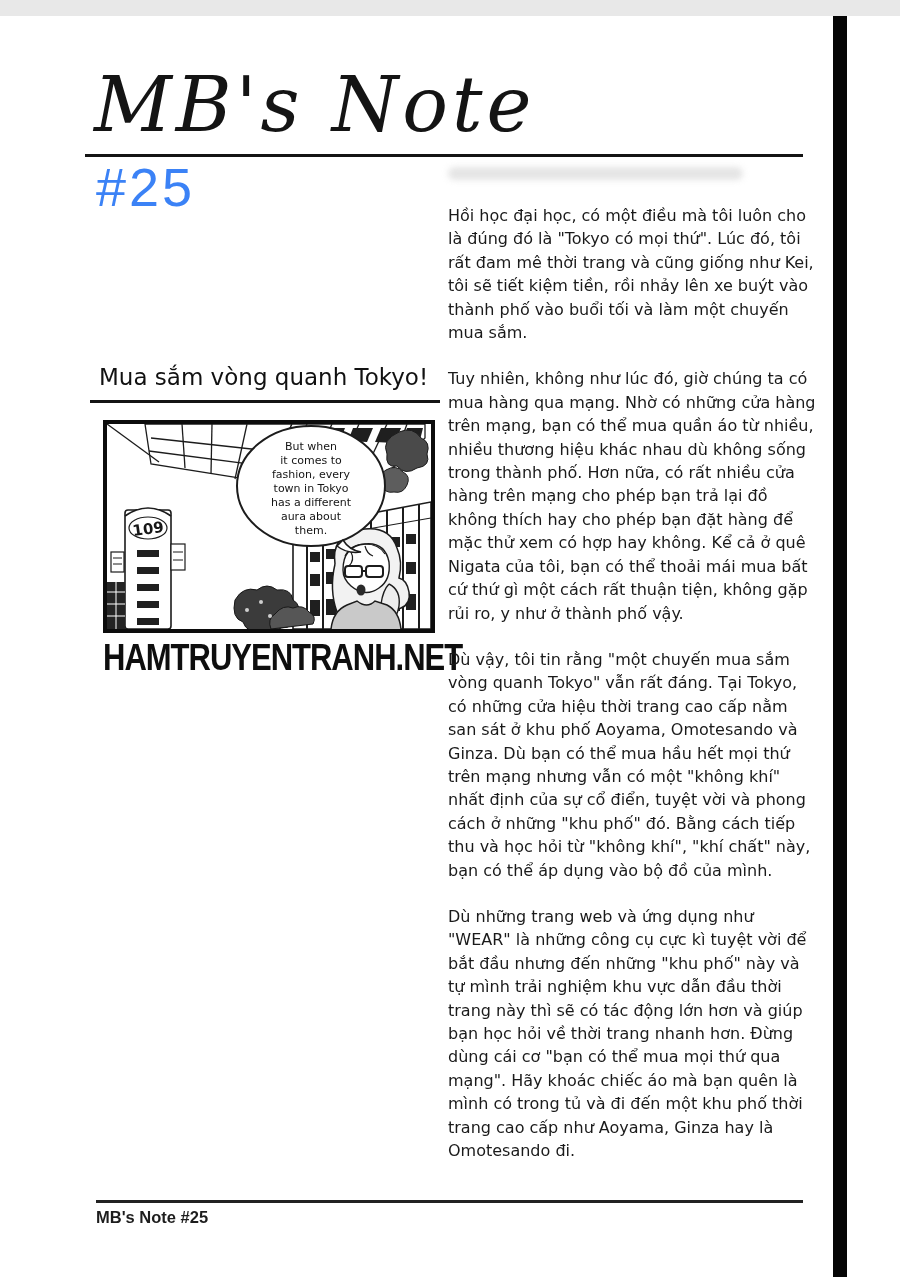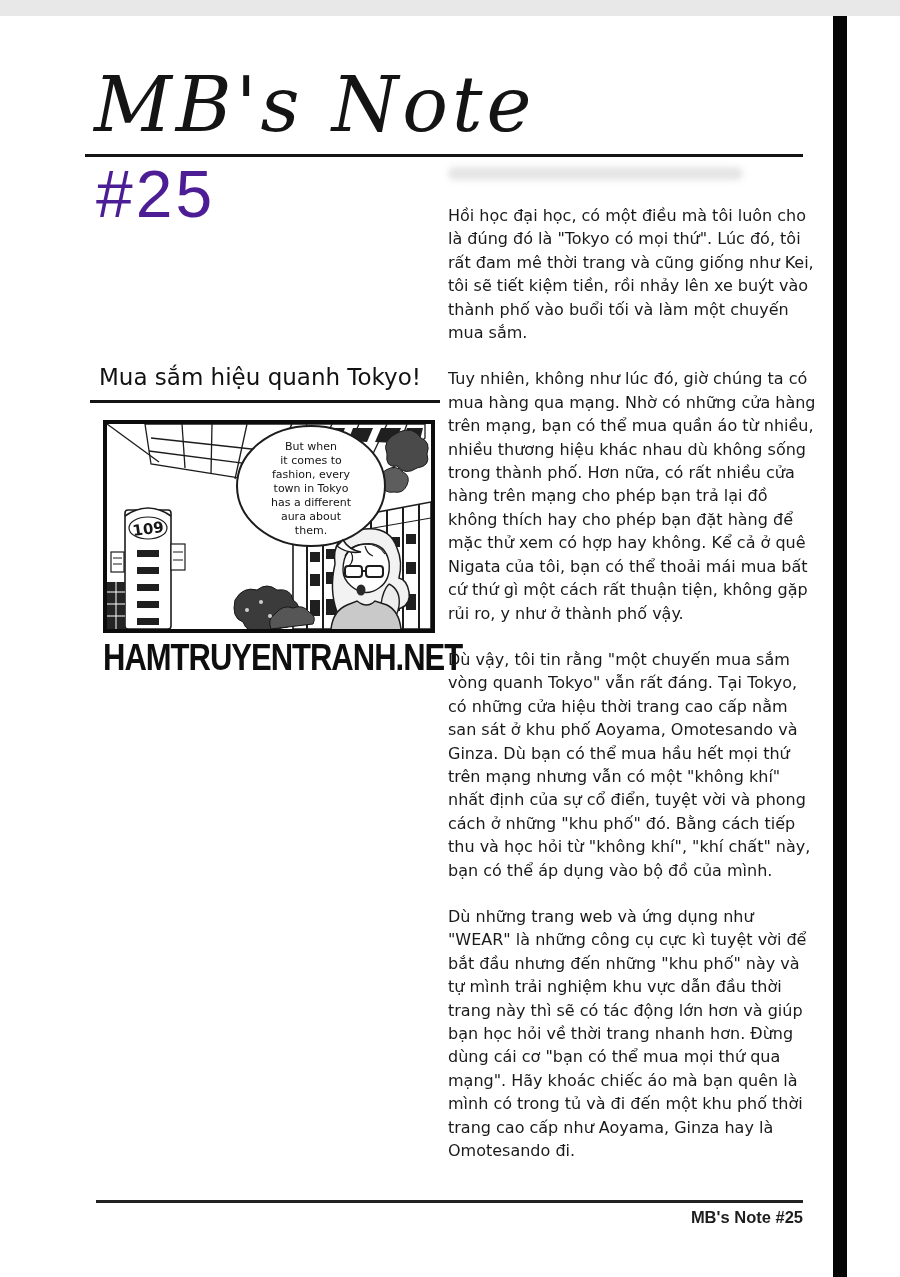--- a/index.html
+++ b/index.html
@@ -13,21 +13,21 @@
   
   .mb-title{
     position:absolute;left:94px;top:44px;width:420px;
     font-family:"DejaVu Serif",serif;font-style:italic;font-weight:400;
     font-size:76px;letter-spacing:4px;color:#141414;white-space:nowrap;
   }
   .header-rule{position:absolute;left:85px;top:138px;width:718px;height:3px;background:#141414;}
   .issue-number{
     position:absolute;left:96px;top:140px;
     font-family:"Liberation Sans","DejaVu Sans",sans-serif;
-    font-size:66px;font-weight:400;letter-spacing:3px;color:#4c1d95;
+    font-size:54px;font-weight:400;letter-spacing:3px;color:#3b82f6;
   }
   .smudge{
     position:absolute;left:448px;top:151px;width:295px;height:13px;
     background:#cfcfcf;opacity:.55;border-radius:7px;filter:blur(3px);
   }
   
   .left-heading{
     position:absolute;left:99px;top:348px;width:345px;
     font-size:23px;color:#111;white-space:nowrap;
   }
@@ -45,40 +45,40 @@
   }
   
   .article{
     position:absolute;left:448px;top:188px;width:368px;
     font-size:16px;line-height:23.4px;color:#1a1a1a;
   }
   .article p{margin:0 0 23px 0;}
   
   .footer-rule{position:absolute;left:96px;top:1184px;width:707px;height:2.5px;background:#222;}
   .footer-label{
-    position:absolute;left:96px;top:1192px;width:707px;text-align:right;
+    position:absolute;left:96px;top:1192px;width:707px;
     font-family:"Liberation Sans","DejaVu Sans",sans-serif;
     font-size:16.5px;font-weight:700;color:#1d1d1d;
   }
   .bubble-text{font-family:"DejaVu Sans",sans-serif;font-size:11px;font-weight:500;fill:#141414;}
   .sign-109{font-family:"DejaVu Sans",sans-serif;font-size:15px;font-weight:700;fill:#161616;}
 </style>
 </head>
 <body>
 
 <div class="page">
 
   <div class="scan-bar"></div>
 
   <div class="mb-title">MB's Note</div>
   <div class="header-rule"></div>
   <div class="issue-number">#25</div>
   <div class="smudge"></div>
 
-  <div class="left-heading">Mua sắm hiệu quanh Tokyo!</div>
+  <div class="left-heading">Mua sắm vòng quanh Tokyo!</div>
   <div class="left-heading-rule"></div>
 
   <div class="panel">
     <svg viewBox="0 0 324 205">
 
       <g stroke="#1c1c1c" stroke-width="1.3" fill="#ffffff">
         <polygon points="38,0 185,0 158,58 44,40"></polygon>
         <polygon points="185,0 318,0 318,14 255,72 158,58"></polygon>
         <line x1="50,0" y1="0" x2="52" y2="38"></line>
         <line x1="75" y1="0" x2="78" y2="44"></line>

